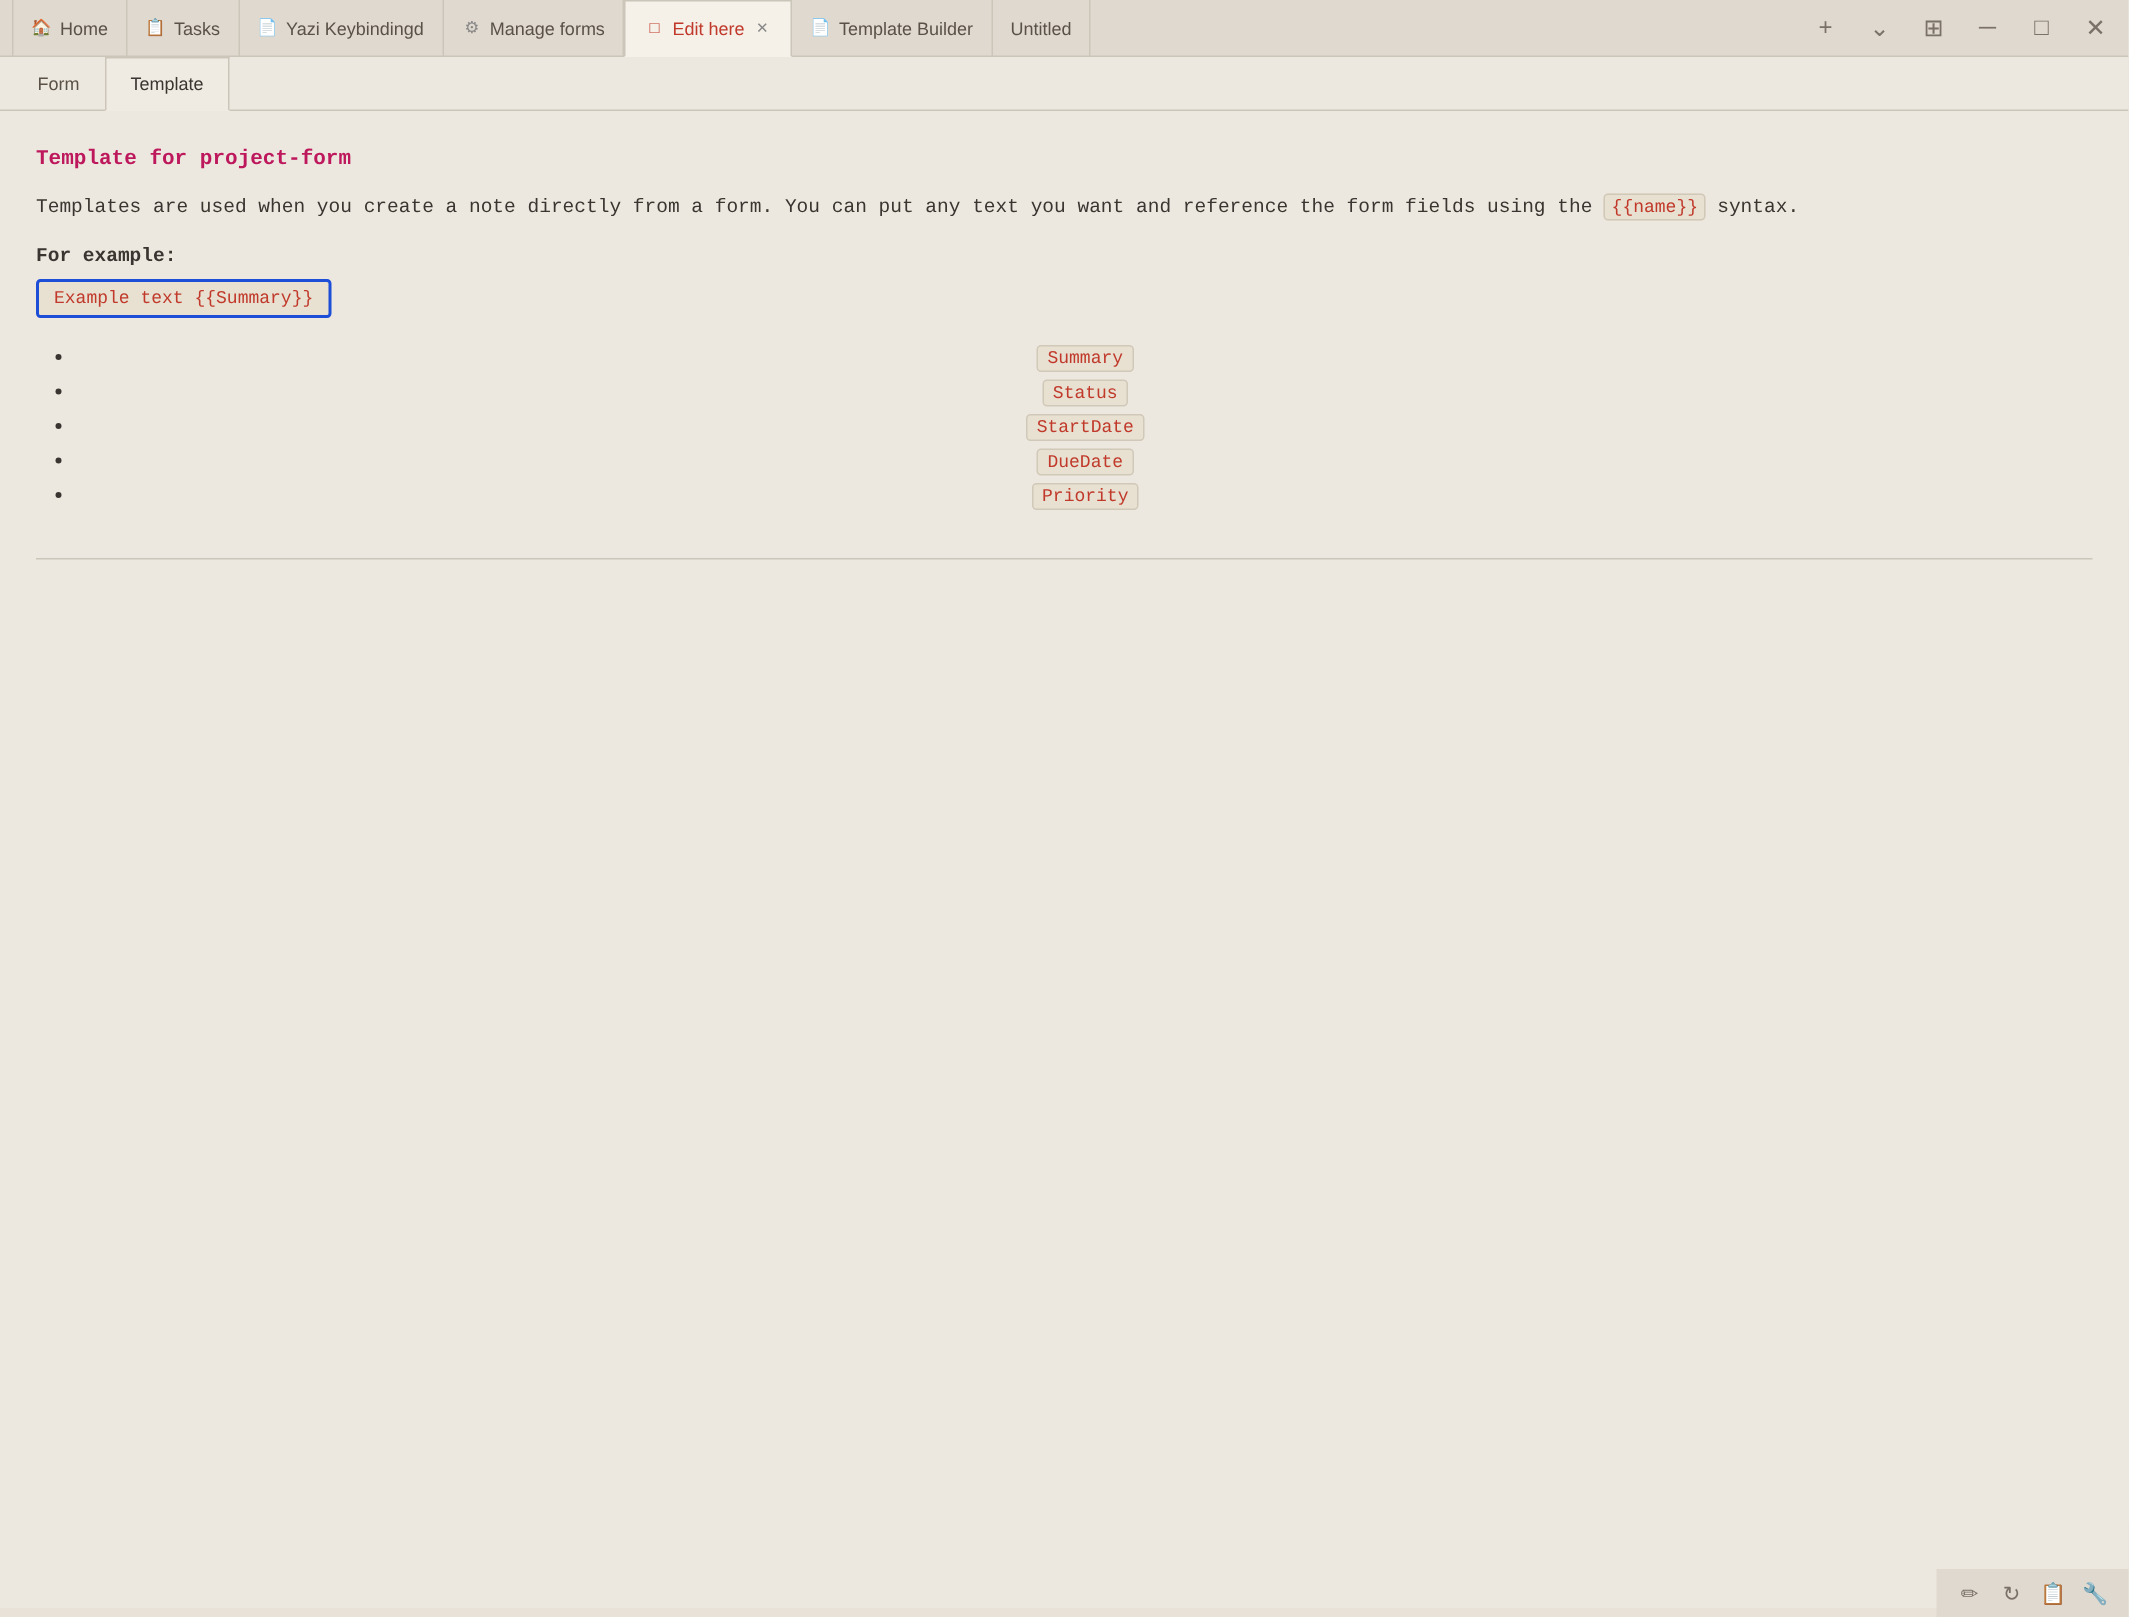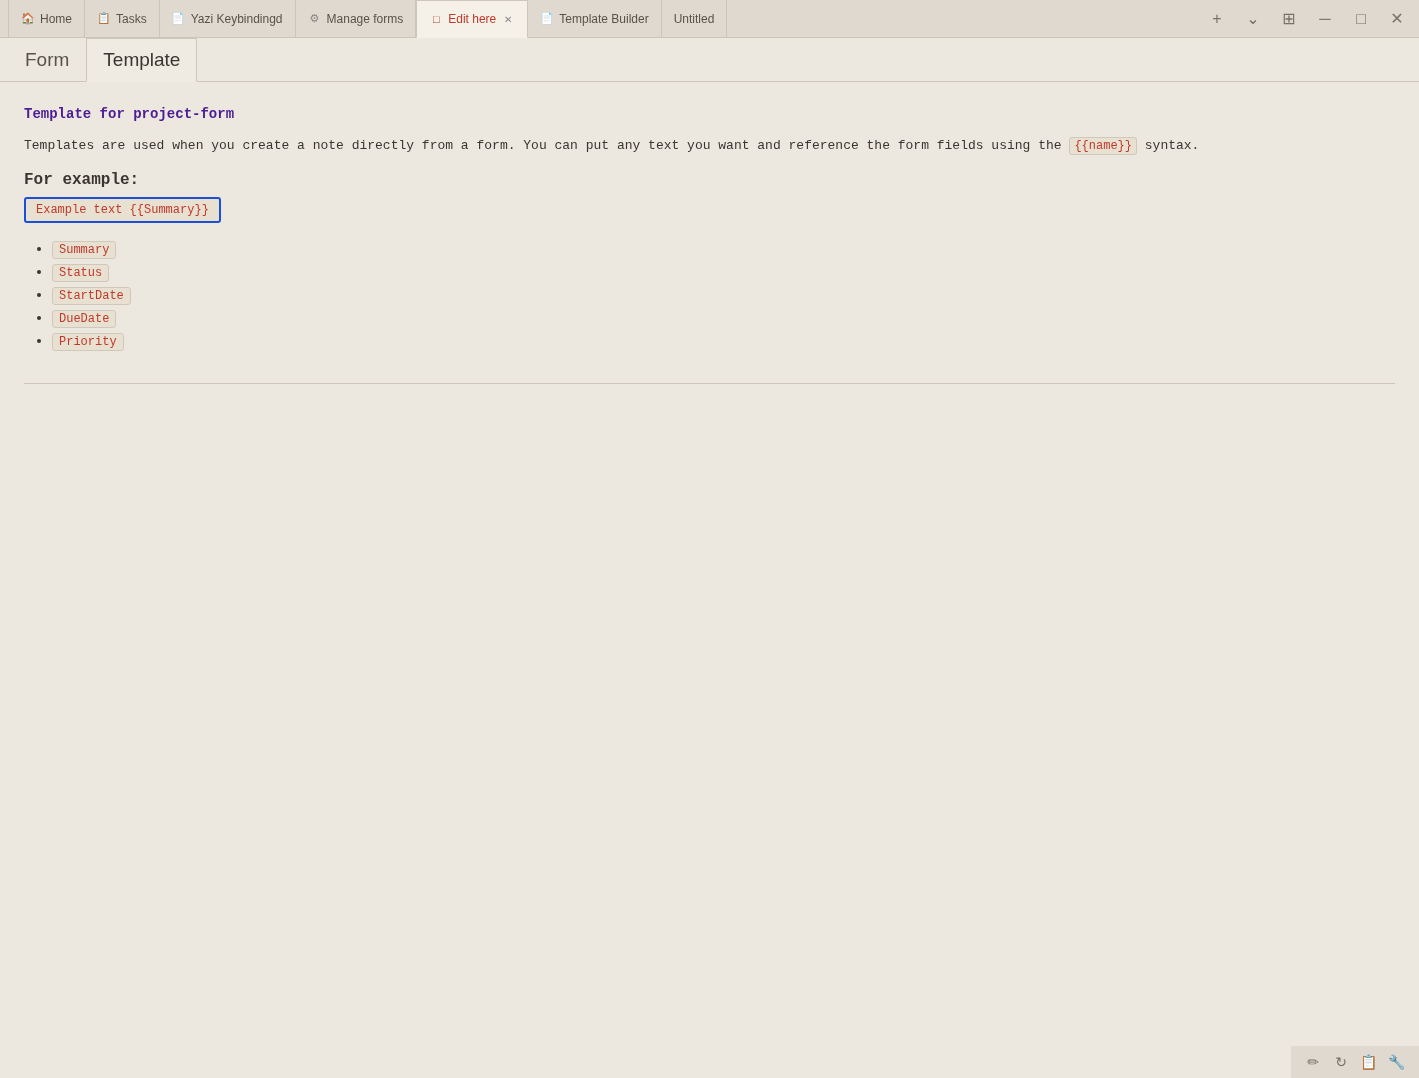--- a/index.html
+++ b/index.html
@@ -85,21 +85,21 @@
 
     
     .content-tabs {
       display: flex;
       background: #ede8df;
       border-bottom: 1px solid #ccc5b9;
       padding: 0 0 0 8px;
     }
     .content-tab {
       padding: 10px 16px;
-      font-size: 19px;
+      font-size: 12px;
       cursor: pointer;
       color: #5a5248;
       border: 1px solid transparent;
       border-bottom: none;
       margin-bottom: -1px;
     }
     .content-tab.active {
       background: #f0ebe2;
       border-color: #ccc5b9;
       border-bottom: 1px solid #f0ebe2;
@@ -111,21 +111,21 @@
     .main-content {
       padding: 24px 24px;
       background: #ede8df;
       height: calc(1078px - 38px - 42px);
       overflow-y: auto;
     }
 
     .section-title {
       font-size: 14px;
       font-weight: 700;
-      color: #4c1d95;
+      color: #be185d;
       margin-bottom: 14px;
       font-family: 'Courier New', Courier, monospace;
     }
 
     .description-text {
       font-size: 13px;
       color: #3a3530;
       line-height: 1.6;
       margin-bottom: 14px;
       font-family: 'Courier New', Courier, monospace;
@@ -135,21 +135,21 @@
       background: #e8e0d0;
       border: 1px solid #d0c8b8;
       color: #c0392b;
       font-family: 'Courier New', Courier, monospace;
       font-size: 12px;
       padding: 1px 4px;
       border-radius: 3px;
     }
 
     .example-label {
-      font-size: 16px;
+      font-size: 13px;
       font-weight: 700;
       color: #3a3530;
       margin-bottom: 8px;
       font-family: 'Courier New', Courier, monospace;
     }
 
     .example-code-block {
       display: inline-block;
       background: #e8e0d0;
       border: 2px solid #1d4ed8;
@@ -181,20 +181,21 @@
       font-weight: 700;
       color: #3a3530;
       margin-bottom: 10px;
       font-family: 'Courier New', Courier, monospace;
     }
 
     .fields-list {
       list-style: disc;
       padding-left: 28px;
       margin-bottom: 32px;
+      text-align: center;
     }
     .fields-list li {
       margin-bottom: 5px;
     }
     .field-tag {
       display: inline-block;
       background: #e8e0d0;
       border: 1px solid #d0c8b8;
       color: #c0392b;
       font-family: 'Courier New', Courier, monospace;

